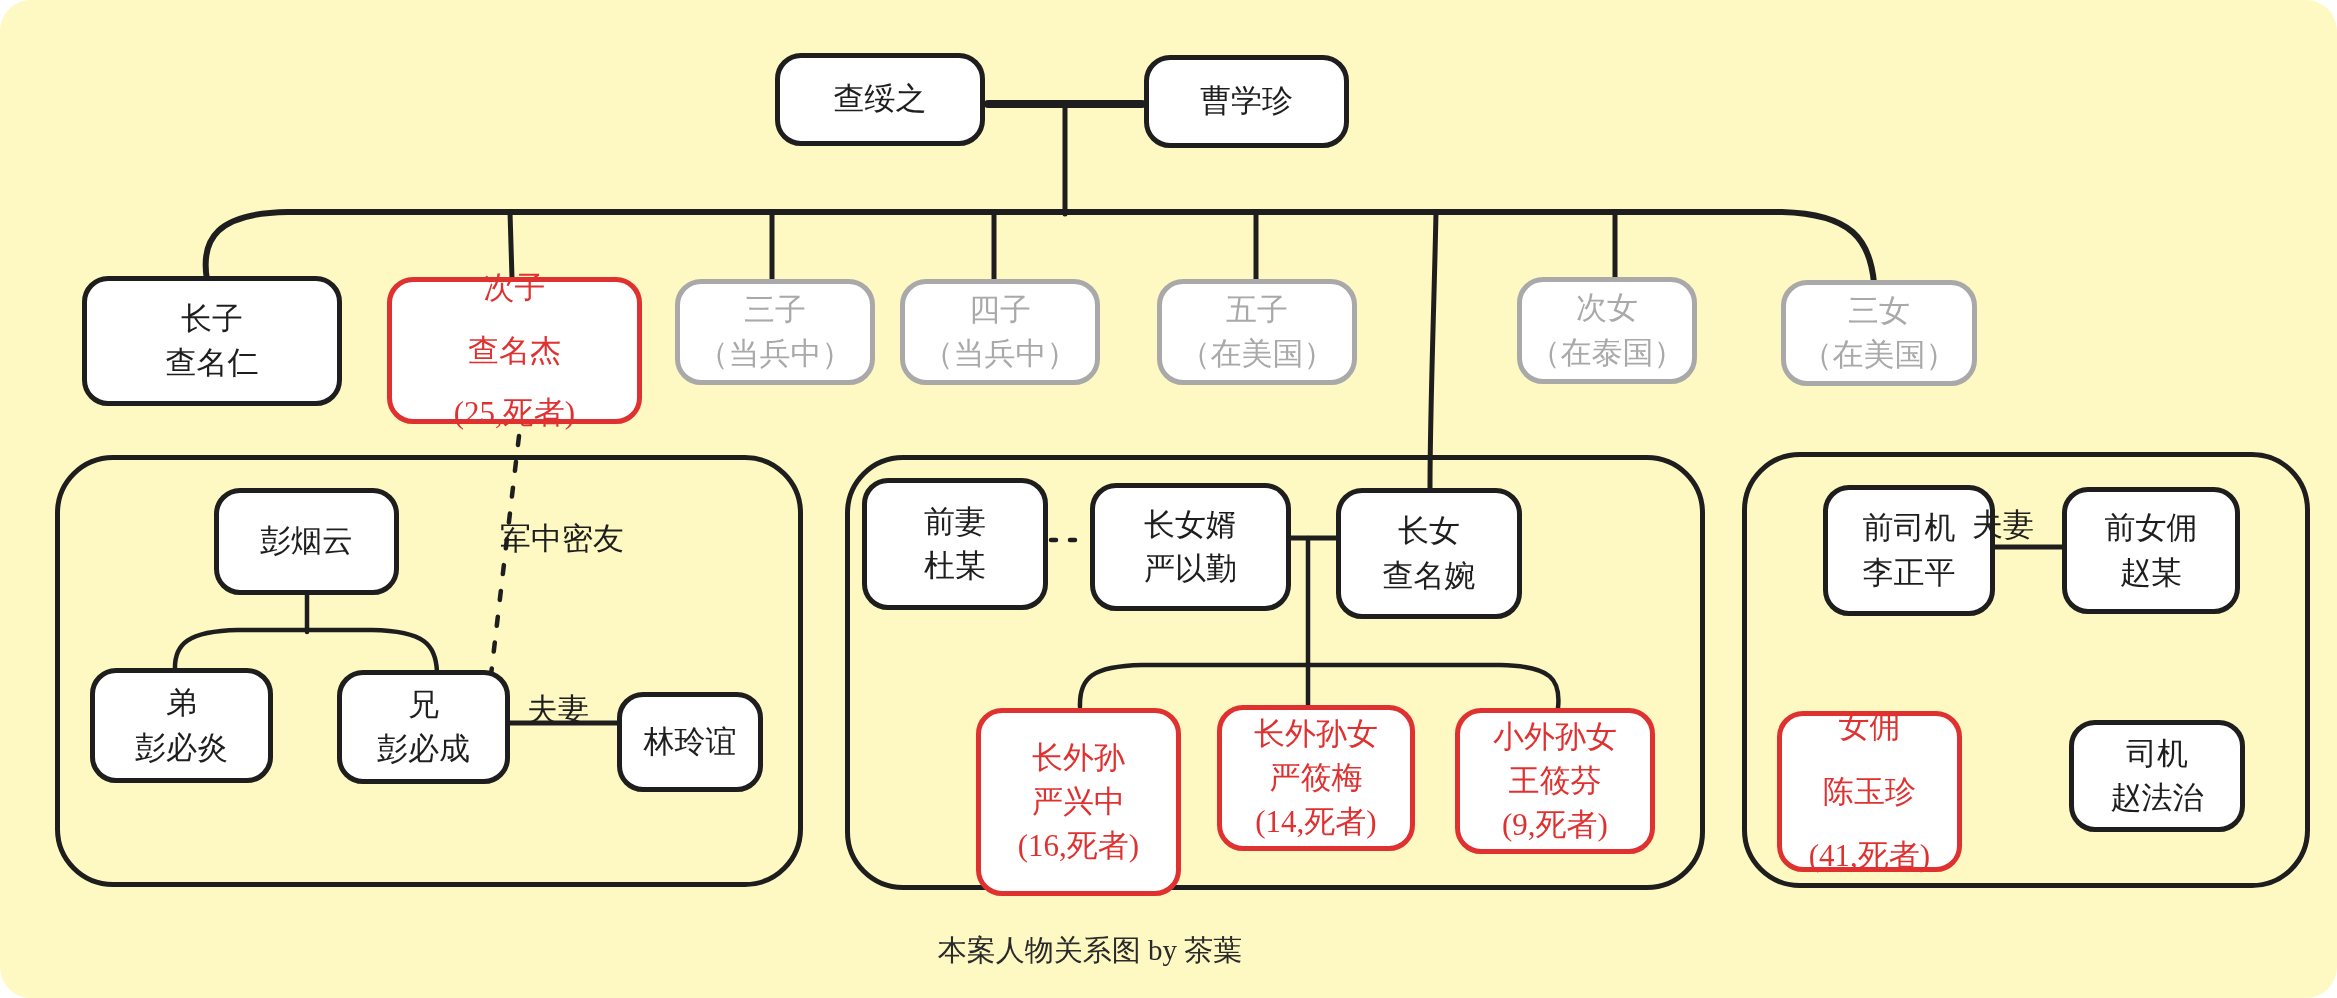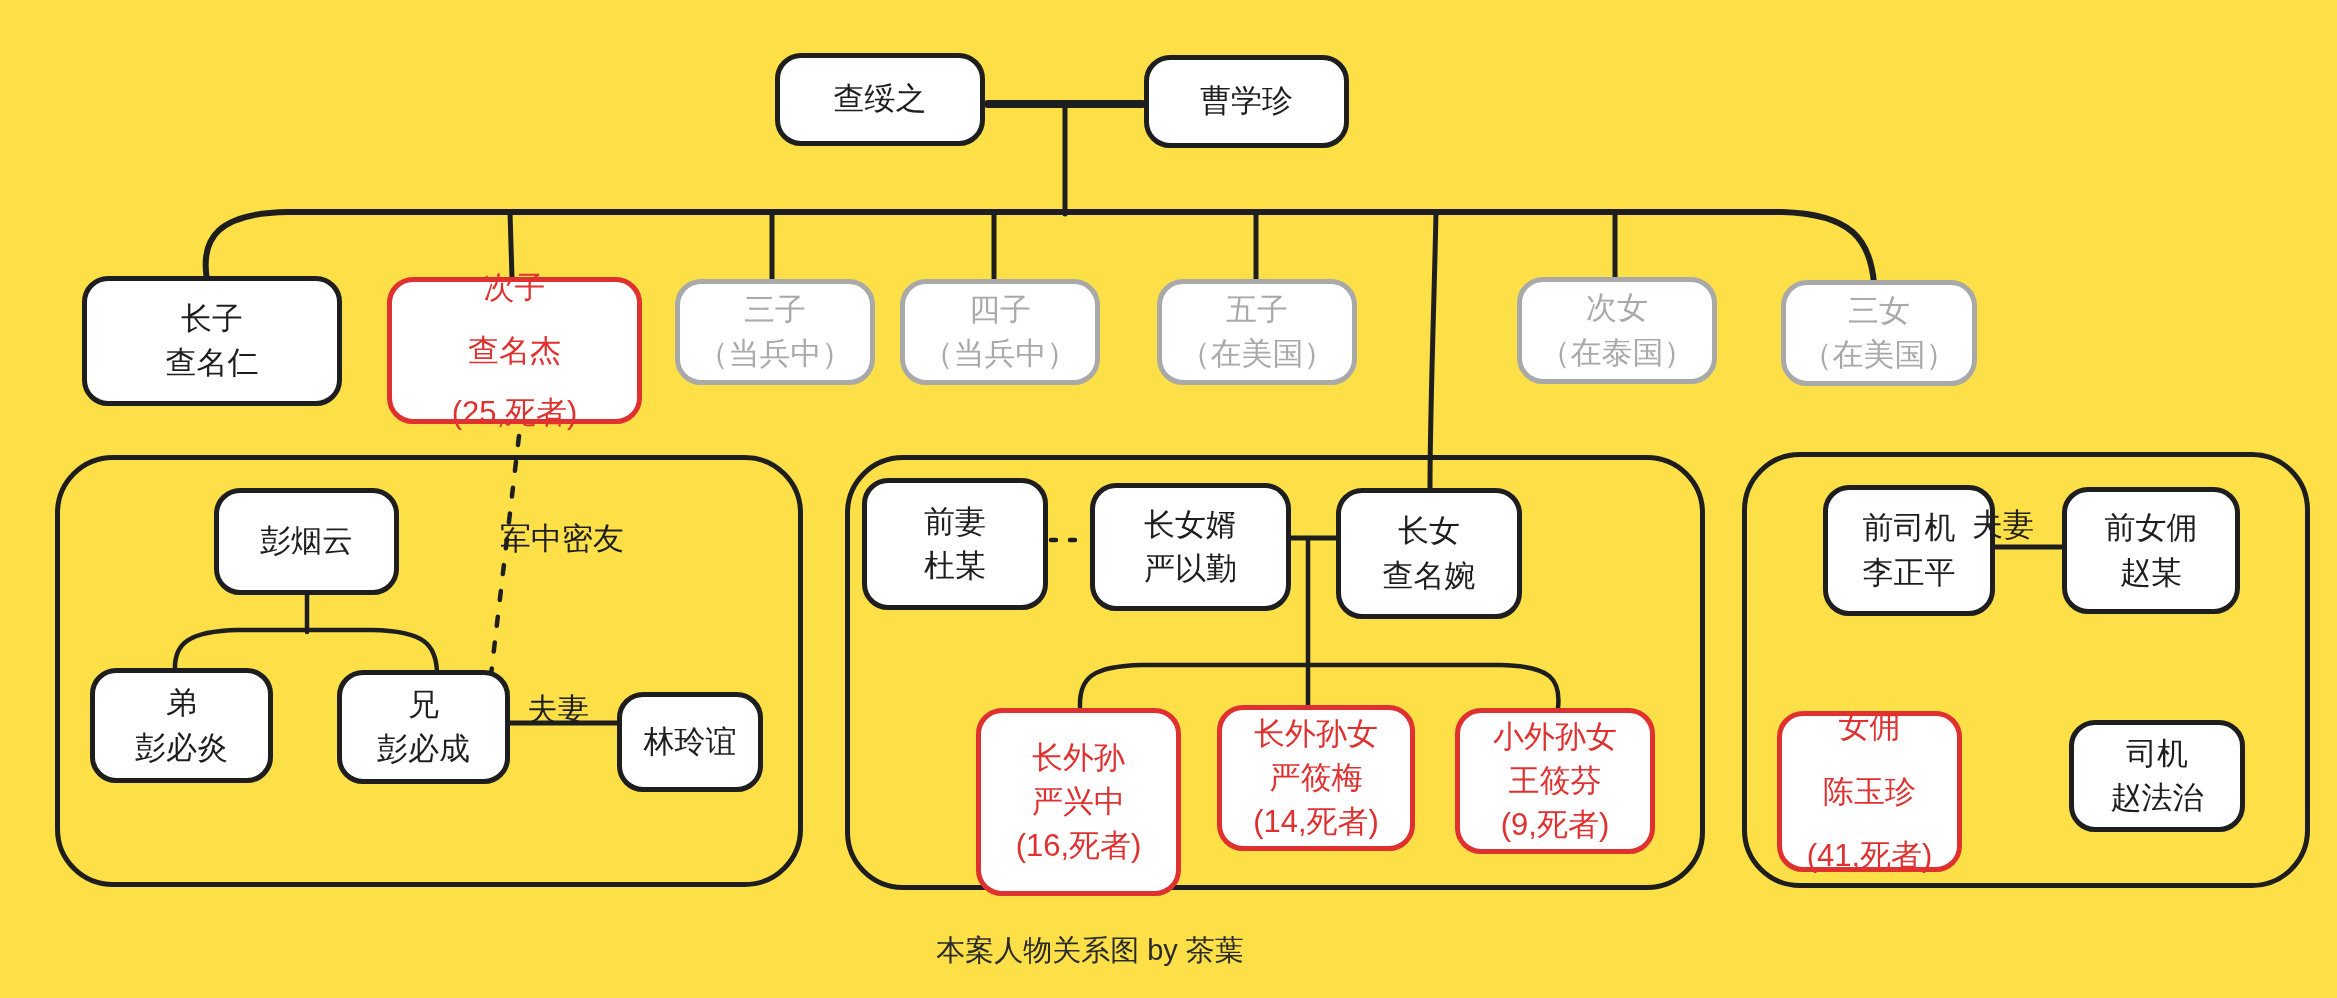--- a/index.html
+++ b/index.html
@@ -1,21 +1,22 @@
 <!DOCTYPE html>
 <html><head>
 <meta charset="utf-8">
 <style>
   html,body{margin:0;padding:0;background:#ffffff;}
   #canvas{
     position:relative;
     width:2337px;height:998px;
-    background:#fde047;
-    font-family:Liberation Sans, sans-serif;
+    background:#fef9c3;
+    font-family:Liberation Serif, serif;
     overflow:hidden;
+    border-radius:31px;
   }
   #wires{position:absolute;left:0;top:0;width:2337px;height:998px;z-index:1;}
   .container{
     position:absolute;z-index:2;
     border:5px solid #1e1e1e;border-radius:58px;
     background:transparent;
   }
   .box{
     position:absolute;z-index:3;
     display:flex;flex-direction:column;justify-content:center;align-items:center;
@@ -85,21 +86,21 @@
     <span>（当兵中）</span>
   </div>
   <div class="box gray" style="left:900px;top:279px;width:200px;height:106px;">
     <span>四子</span>
     <span>（当兵中）</span>
   </div>
   <div class="box gray" style="left:1157px;top:279px;width:200px;height:106px;">
     <span>五子</span>
     <span>（在美国）</span>
   </div>
-  <div class="box gray" style="left:1517px;top:277px;width:200px;height:107px;">
+  <div class="box gray" style="left:1517px;top:277px;width:180px;height:107px;">
     <span>次女</span>
     <span>（在泰国）</span>
   </div>
   <div class="box gray" style="left:1781px;top:280px;width:196px;height:106px;">
     <span>三女</span>
     <span>（在美国）</span>
   </div>
 
   <div class="container" style="left:55px;top:455px;width:738px;height:422px;"></div>
   <div class="rel-label" style="left:500px;top:518px;">军中密友</div>

